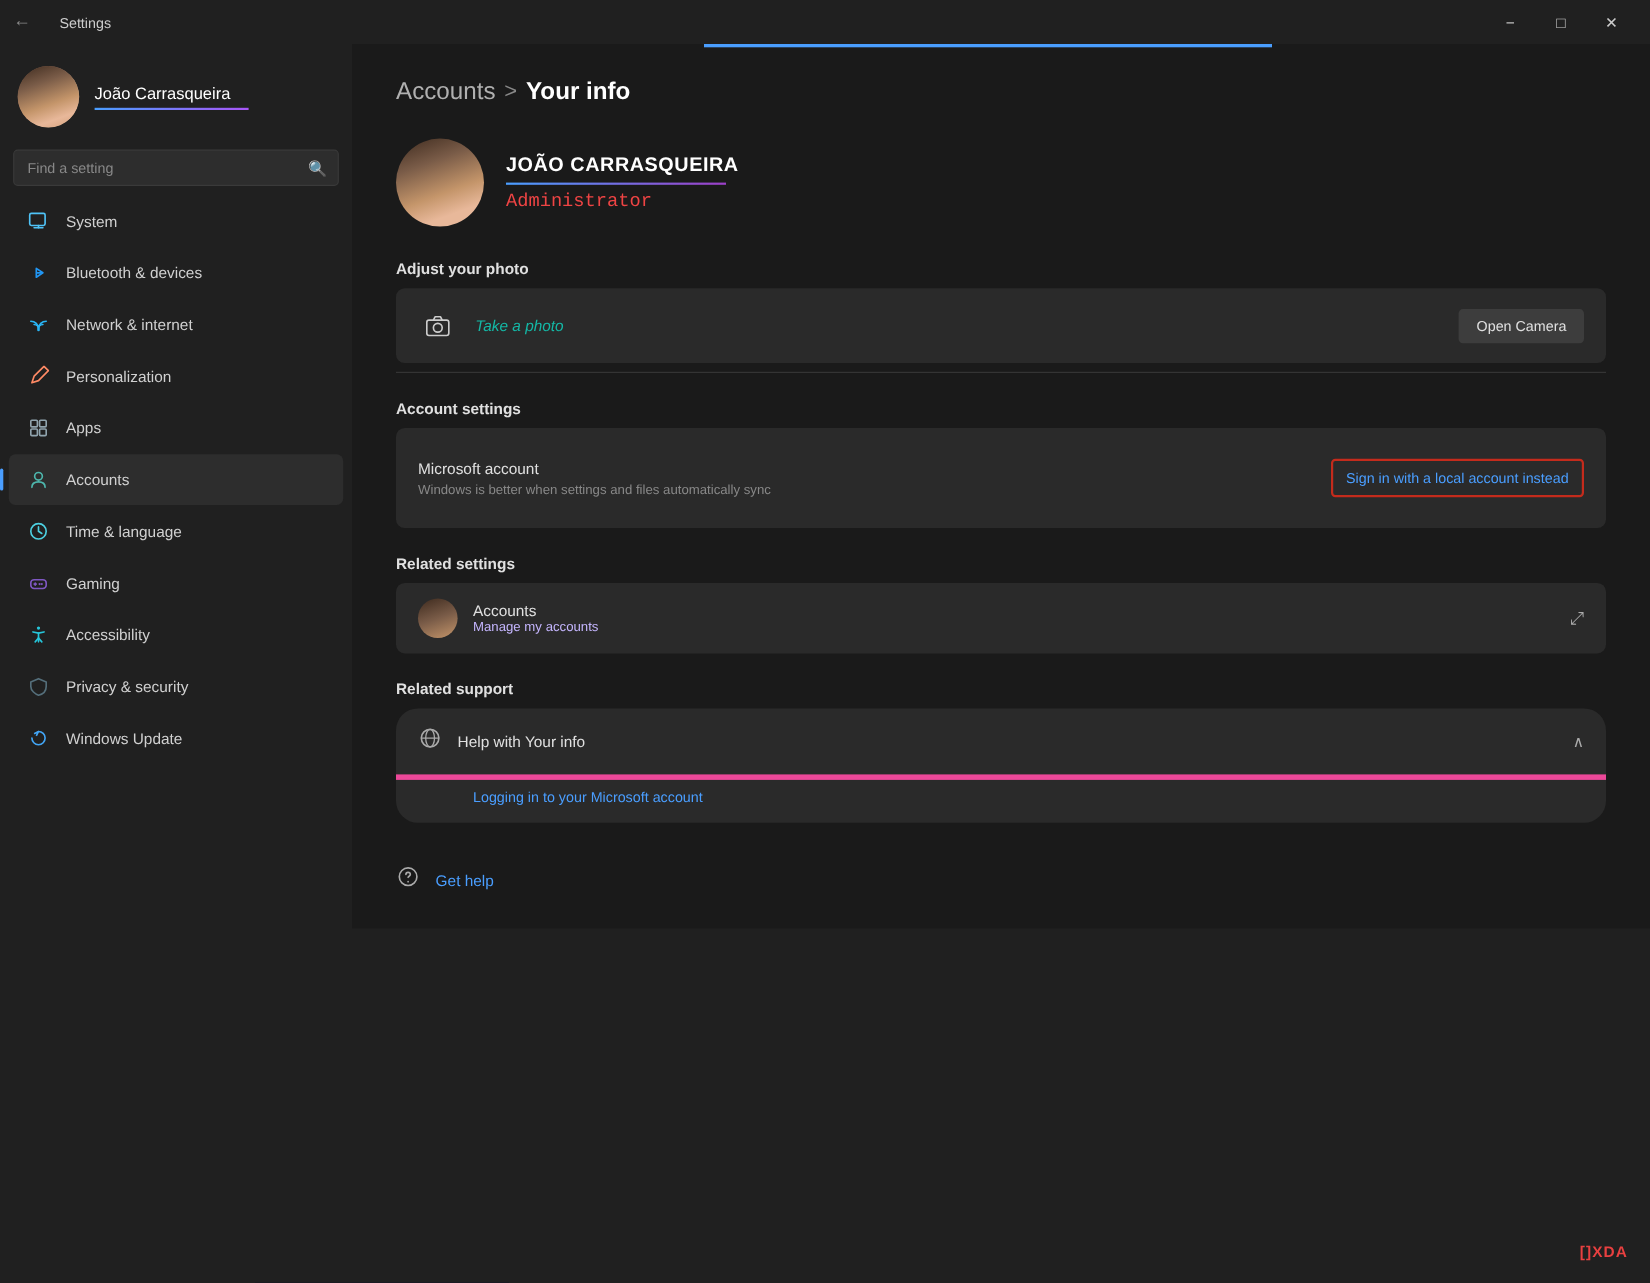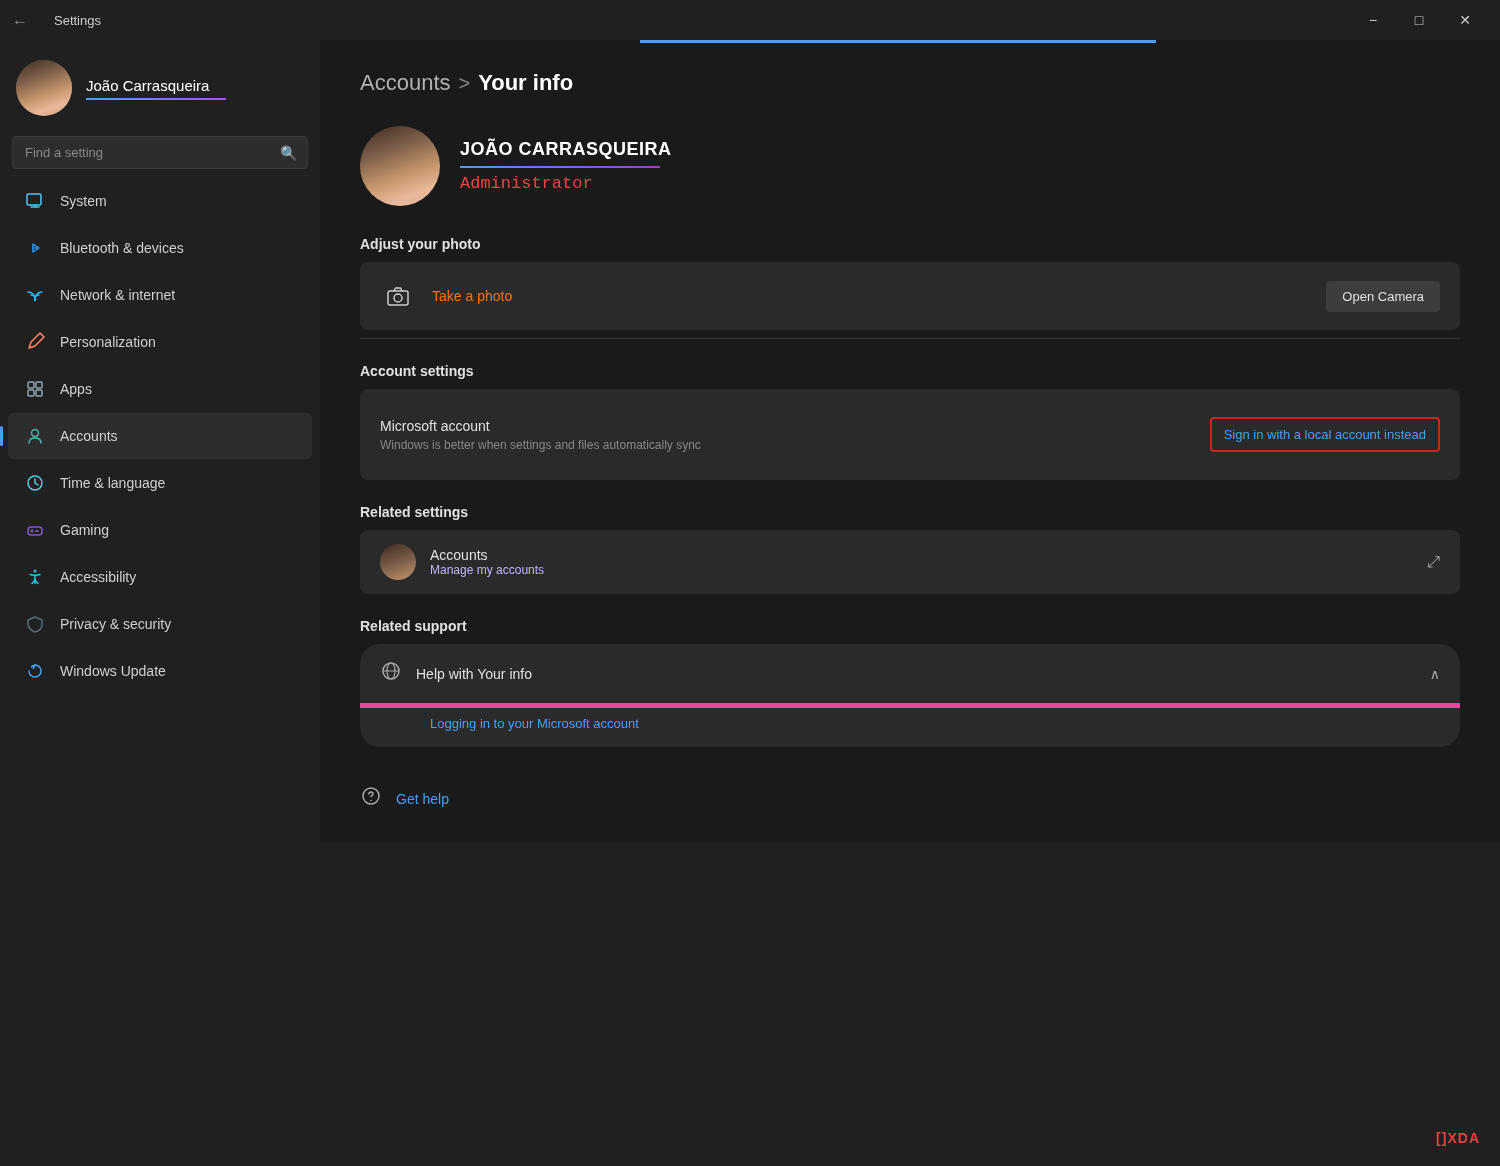--- a/index.html
+++ b/index.html
@@ -265,22 +265,23 @@
     .card-icon {
       width: 36px;
       height: 36px;
       display: flex;
       align-items: center;
       justify-content: center;
       color: #ccc;
       font-size: 20px;
     }
     .card-label {
-      color: #f97316;
-      font-size: 14px;
+      color: #14b8a6;
+      font-size: 14px;
+      font-style: italic;
     }
     .card-btn {
       background: #3d3d3d;
       border: none;
       border-radius: 4px;
       color: #e0e0e0;
       font-size: 13px;
       padding: 8px 16px;
       cursor: pointer;
       white-space: nowrap;

